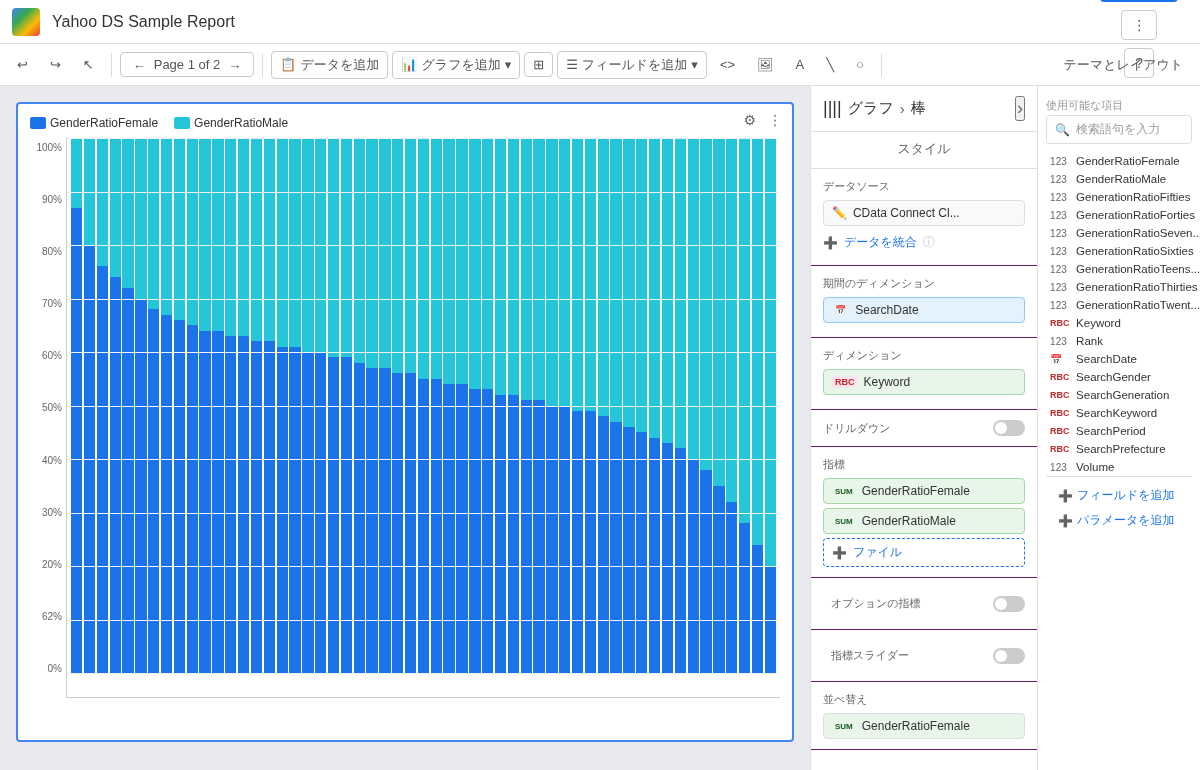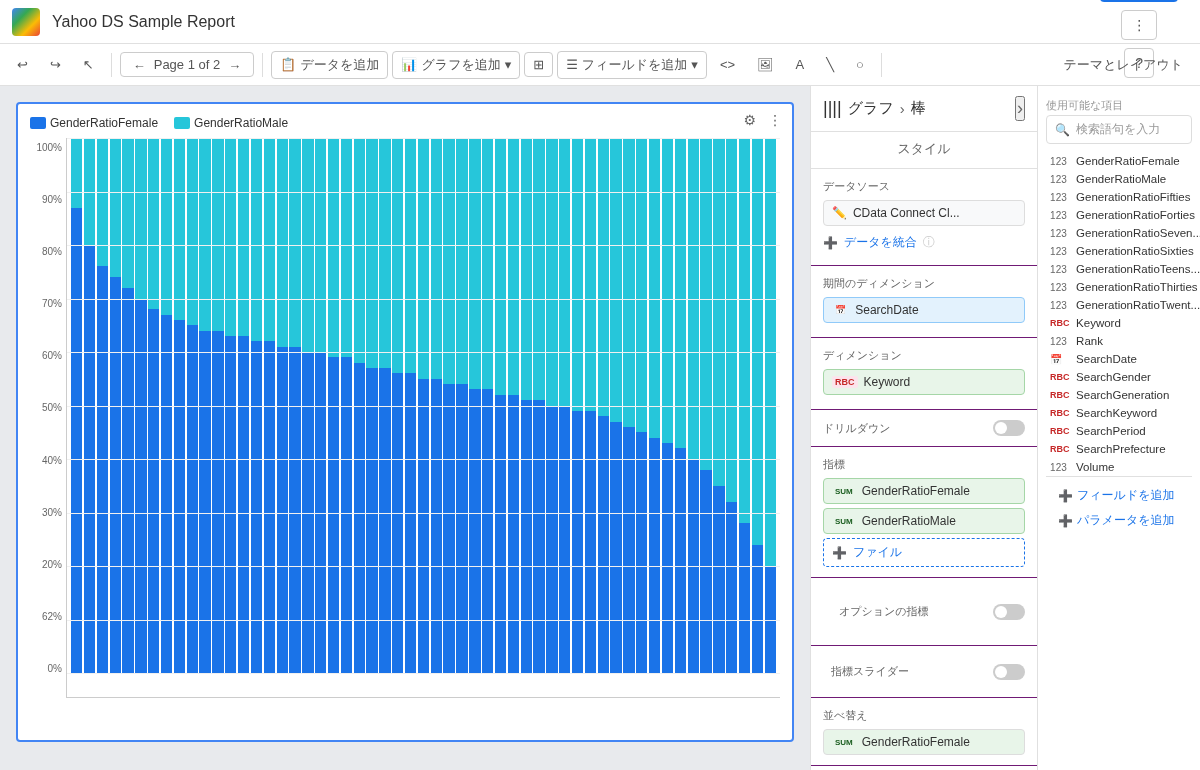--- a/index.html
+++ b/index.html
@@ -499,21 +499,21 @@
           <span>GenderRatioMale</span>
         </div>
         <div class="add-metric">
           <span>➕</span>
           <span>ファイル</span>
         </div>
       </div>
 
       <div class="panel-section">
         <div class="toggle-row">
-          <span class="section-title" style="margin:16px;">オプションの指標</span>
+          <span class="section-title" style="margin:8px;">オプションの指標</span>
           <div class="toggle">
             <div class="toggle-knob"></div>
           </div>
         </div>
       </div>
 
       <div class="panel-section">
         <div class="toggle-row">
           <span class="section-title" style="margin:8px;">指標スライダー</span>
           <div class="toggle">

